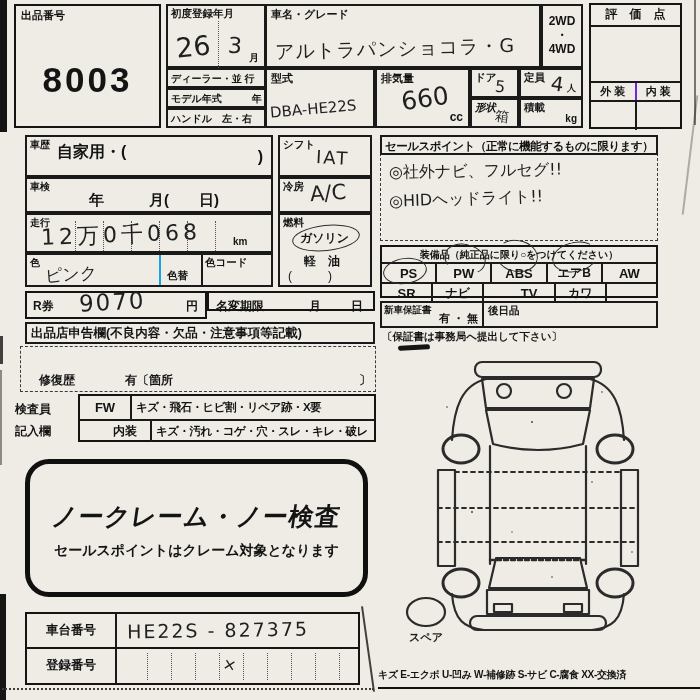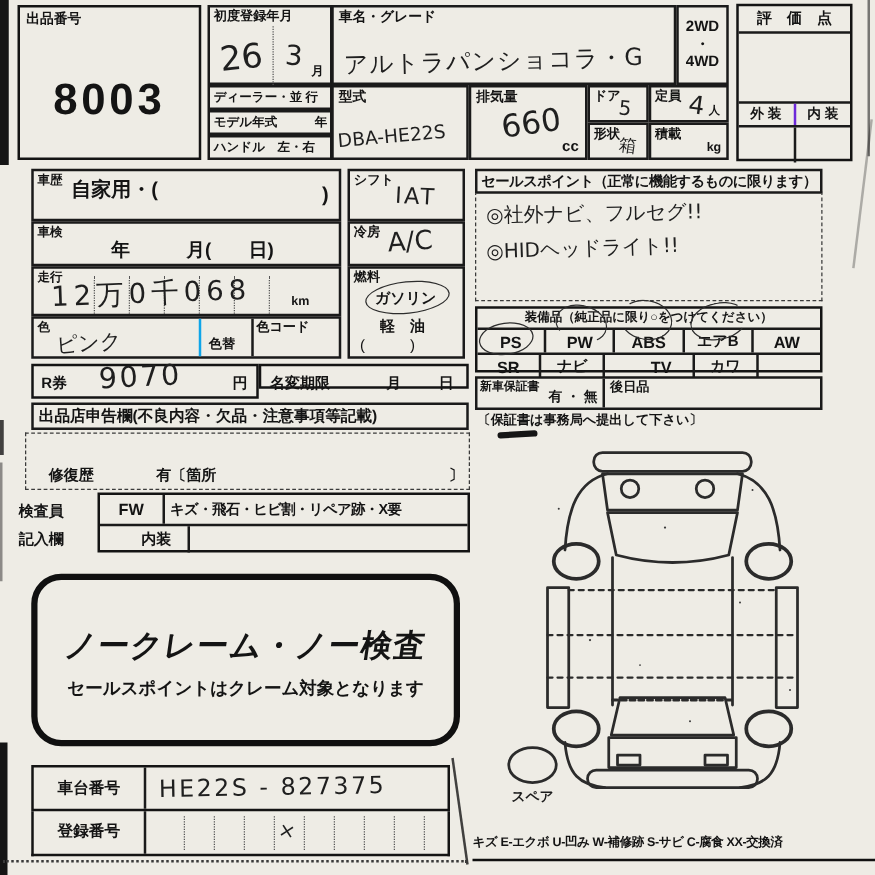--- a/index.html
+++ b/index.html
@@ -69,21 +69,21 @@
   <div class="abs b" style="left:375px;top:68px;width:95px;height:60px;">
     <div class="lbl" style="position:absolute;left:4px;top:2px;">排気量</div>
     <div class="hw" style="position:absolute;left:24px;top:14px;font-size:25px;transform:rotate(-8deg);">660</div>
     <div class="lbl" style="position:absolute;right:5px;bottom:2px;font-size:12px;">cc</div>
   </div>
   <div class="abs b" style="left:470px;top:68px;width:49px;height:30px;">
     <div class="lbl" style="position:absolute;left:3px;top:2px;font-size:10.5px;">ドア</div>
     <div class="hw" style="position:absolute;right:12px;top:7px;font-size:16px;transform:rotate(6deg);">5</div>
   </div>
   <div class="abs b" style="left:470px;top:98px;width:49px;height:30px;">
-    <div class="lbl" style="position:absolute;left:3px;top:2px;font-size:10.5px;">形状</div>
+    <div class="lbl" style="position:absolute;left:3px;top:2px;font-size:10.5px;font-style:italic;">形状</div>
     <div class="hw" style="position:absolute;right:8px;top:8px;font-size:14px;transform:rotate(8deg);">箱</div>
   </div>
   <div class="abs b" style="left:519px;top:68px;width:64px;height:30px;">
     <div class="lbl" style="position:absolute;left:3px;top:2px;font-size:10.5px;">定員</div>
     <div class="hw" style="position:absolute;left:30px;top:2px;font-size:20px;transform:rotate(8deg);">4</div>
     <div class="lbl" style="position:absolute;right:5px;bottom:2px;font-size:9px;">人</div>
   </div>
   <div class="abs b" style="left:519px;top:98px;width:64px;height:30px;">
     <div class="lbl" style="position:absolute;left:3px;top:2px;font-size:10.5px;">積載</div>
     <div class="lbl" style="position:absolute;right:4px;bottom:2px;font-size:10px;">kg</div>
@@ -167,20 +167,21 @@
     <div style="display:flex;height:23px;border-bottom:2px solid #1a1a1a;">
       <div class="cell-center" style="width:50px;border-right:2px solid #1a1a1a;font-weight:700;font-size:13px;">
           <span>FW</span>
         </div>
       <div style="flex:1;font-weight:700;font-size:11.5px;letter-spacing:-0.5px;display:flex;align-items:center;padding-left:4px;white-space:nowrap;">キズ・飛石・ヒビ割・リペア跡・X要</div>
     </div>
     <div style="display:flex;height:21px;margin-left:20px;">
       <div class="cell-center" style="width:50px;border-right:2px solid #1a1a1a;font-weight:700;font-size:12px;">
           <span>内装</span>
         </div>
+      <div style="flex:1;font-weight:700;font-size:11.5px;letter-spacing:-0.5px;display:flex;align-items:center;padding-left:4px;white-space:nowrap;">キズ・汚れ・コゲ・穴・スレ・キレ・破レ</div>
     </div>
   </div>
 
   <div class="abs b" style="left:278px;top:135px;width:94px;height:42px;">
     <div class="lbl" style="position:absolute;left:3px;top:2px;font-size:10.5px;">シフト</div>
     <div class="hw" style="position:absolute;left:36px;top:10px;font-size:18px;letter-spacing:2px;transform:rotate(3deg);">IAT</div>
   </div>
   <div class="abs b" style="left:278px;top:177px;width:94px;height:36px;">
     <div class="lbl" style="position:absolute;left:3px;top:2px;font-size:10.5px;">冷房</div>
     <div class="hw" style="position:absolute;left:30px;top:2px;font-size:21px;transform:rotate(-4deg);">A/C</div>

